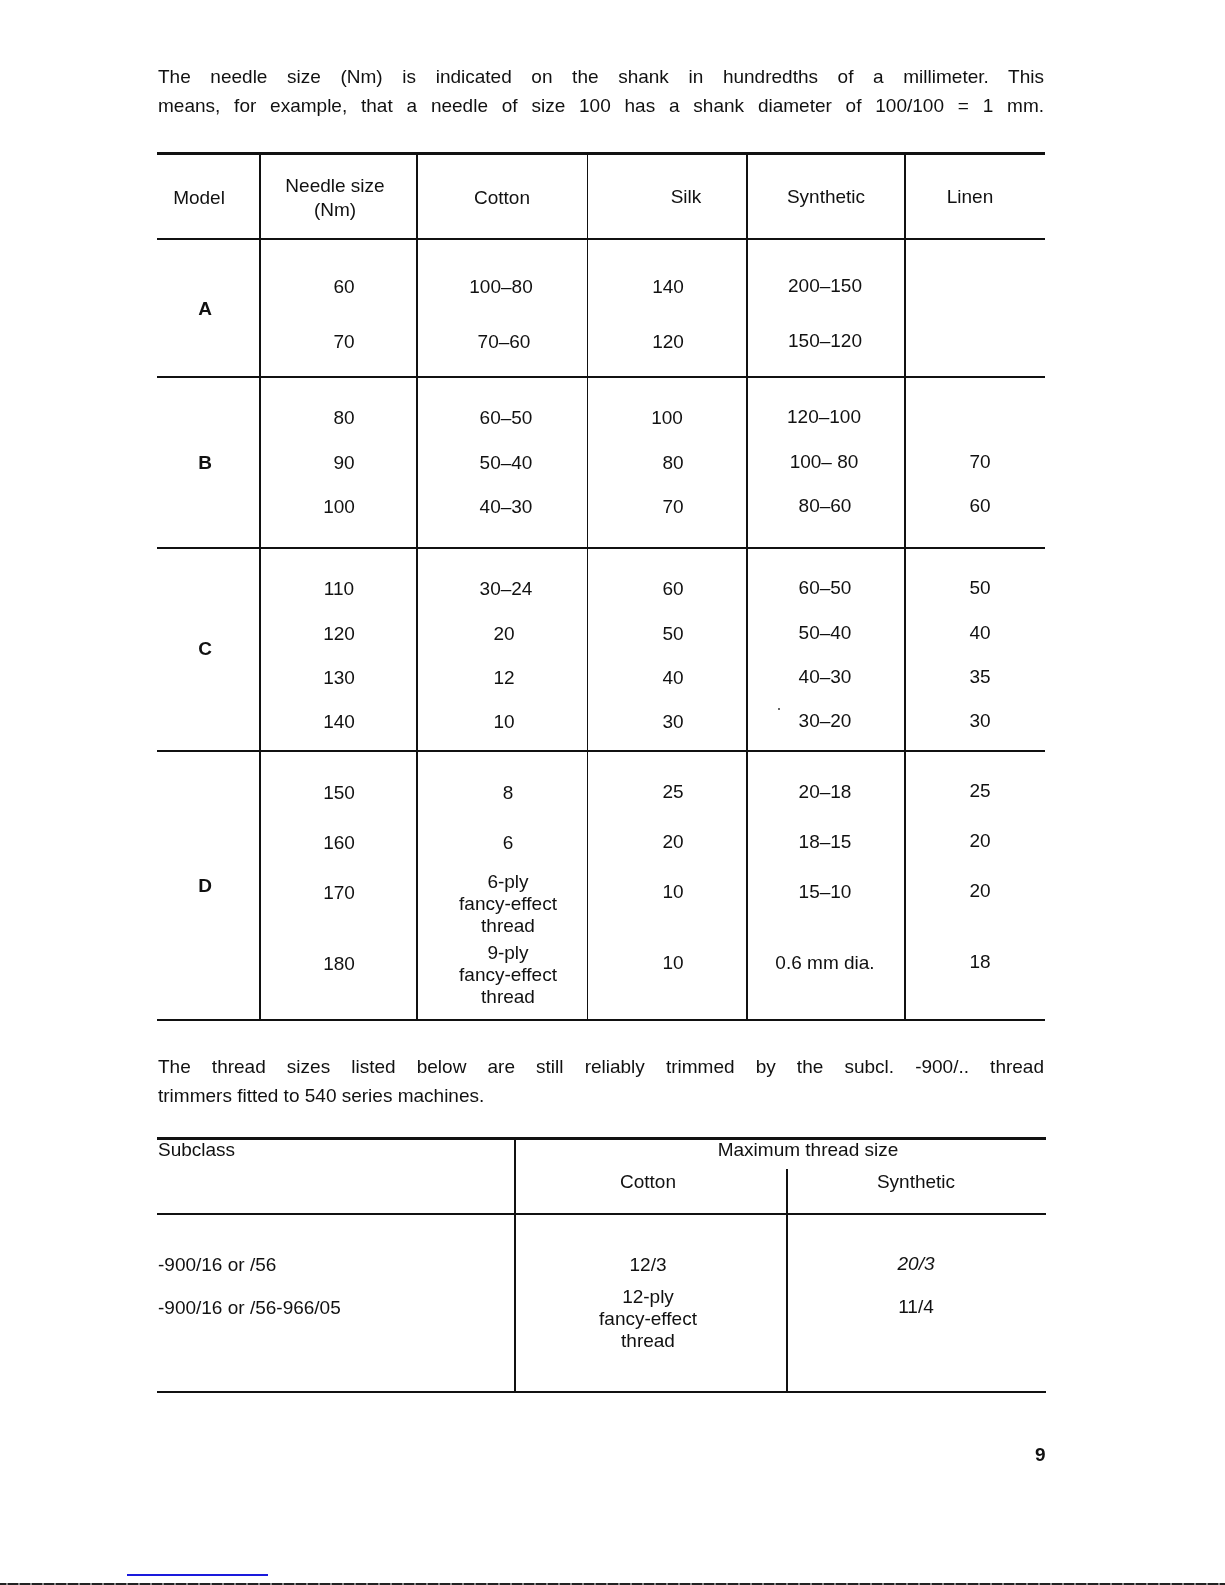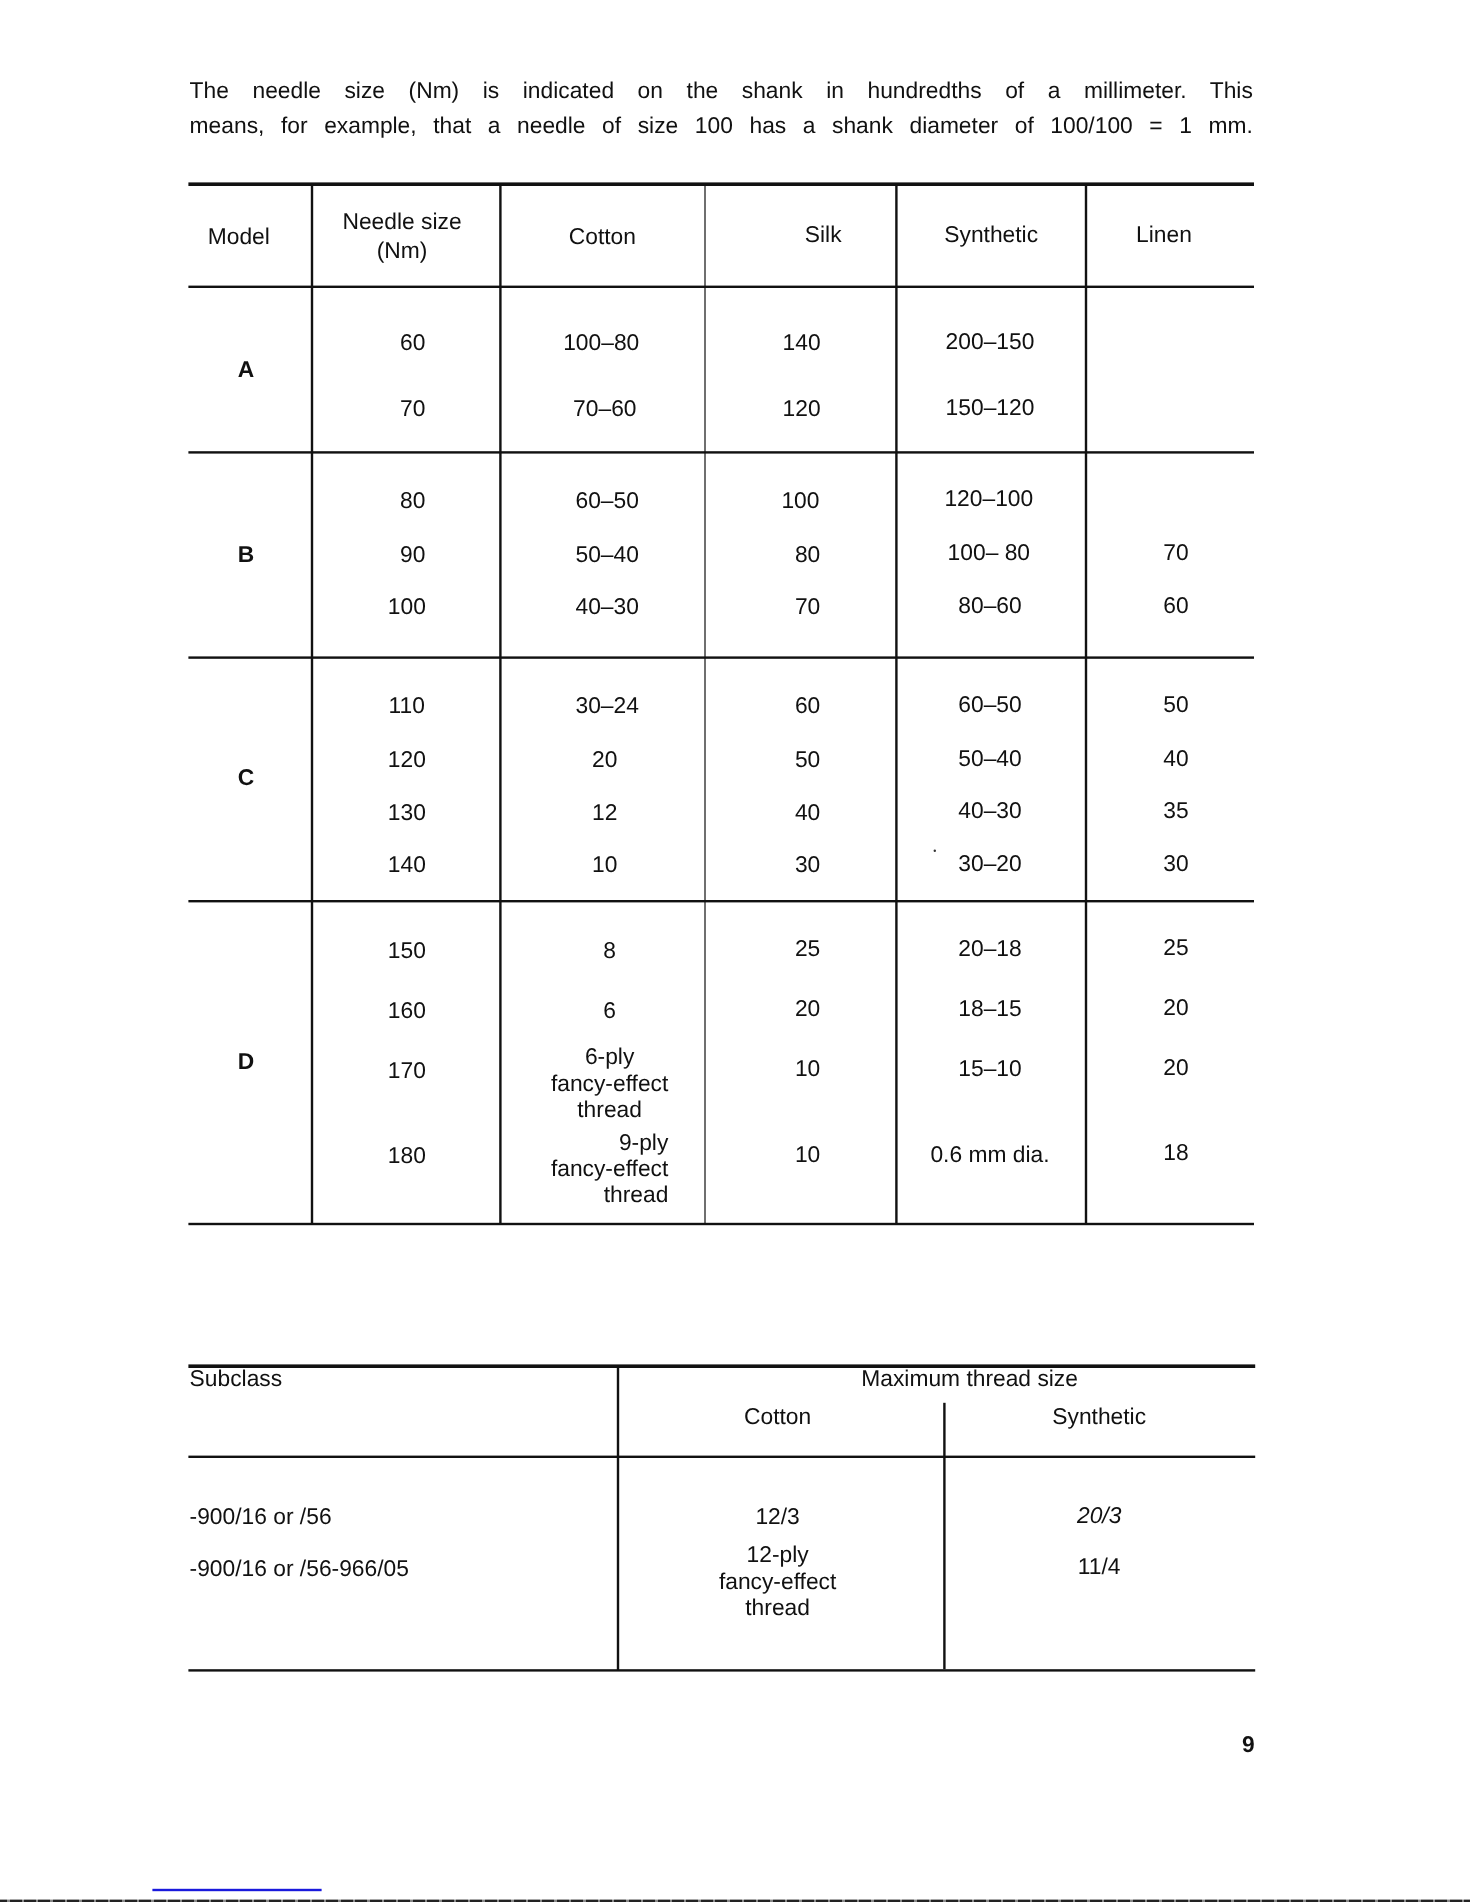--- a/index.html
+++ b/index.html
@@ -160,35 +160,36 @@
       <span>6-ply</span><br>
       <span>fancy-effect</span><br>
       <span>thread</span>
     </div>
     <div class="cell" style="left:516px; top:740px;">10</div>
     <div class="cell" style="left:668px; top:740px;">15–10</div>
     <div class="cell" style="left:823px; top:739px;">20</div>
   </div>
   <div>
     <div class="cell" style="left:182px; top:812px;">180</div>
-    <div class="cell multi" style="left:351px; top:801px;text-align:right;">
+    <div class="cell multi" style="left:351px; top:801px;">
       <span>9-ply</span><br>
       <span>fancy-effect</span><br>
       <span>thread</span>
     </div>
     <div class="cell" style="left:516px; top:811px;">10</div>
     <div class="cell" style="left:668px; top:811px;">0.6 mm dia.</div>
     <div class="cell" style="left:823px; top:810px;">18</div>
   </div>
 
   <div class="stray-dot" style="left:621px; top:556px;"></div>
 </div>
 
 <div class="para p2">
-  <br>
+  <span>The thread sizes listed below are still reliably trimmed by the subcl. -900/.. thread</span><br>
+  <span class="last">trimmers fitted to 540 series machines.</span>
 </div>
 
 <div class="t2">
   <div class="hline" style="top:0; width:889px;"></div>
   <div class="hline" style="top:76px; width:889px; height:2px;"></div>
   <div class="hline" style="top:254px; width:889px; height:2px;"></div>
 
   <div class="vline" style="left:357px; top:3px; height:252px;"></div>
   <div class="vline" style="left:629px; top:32px; height:222px;"></div>
 

